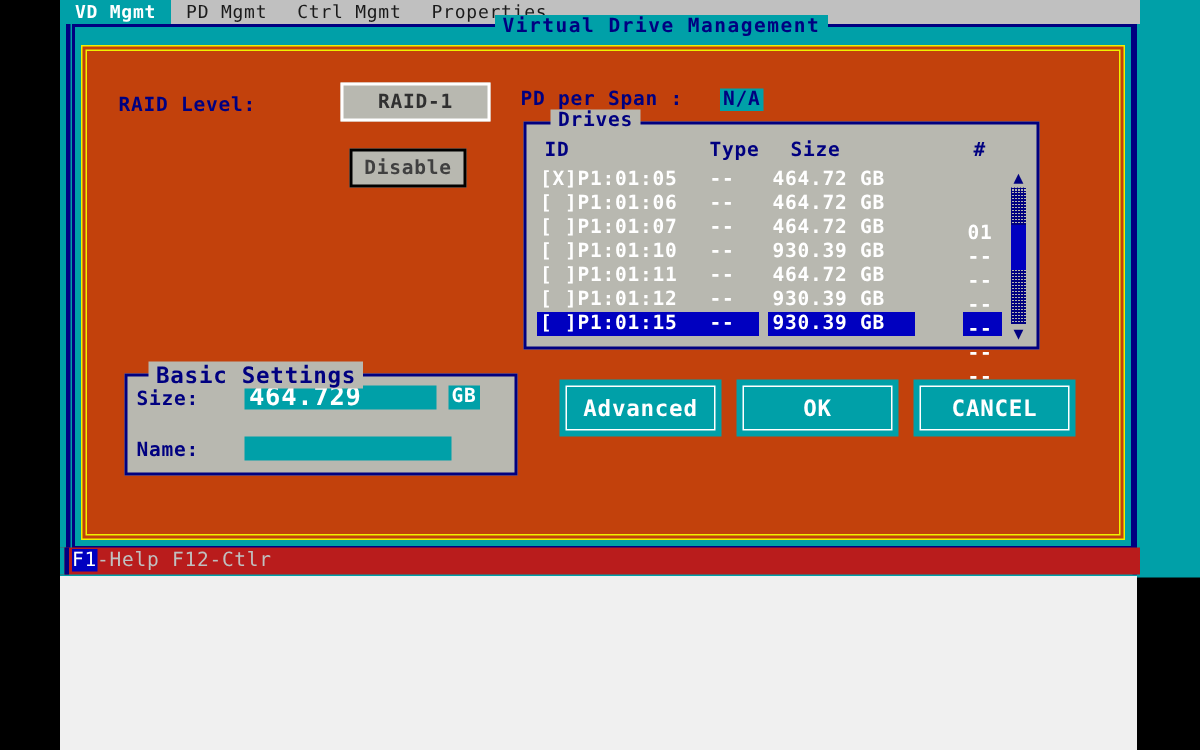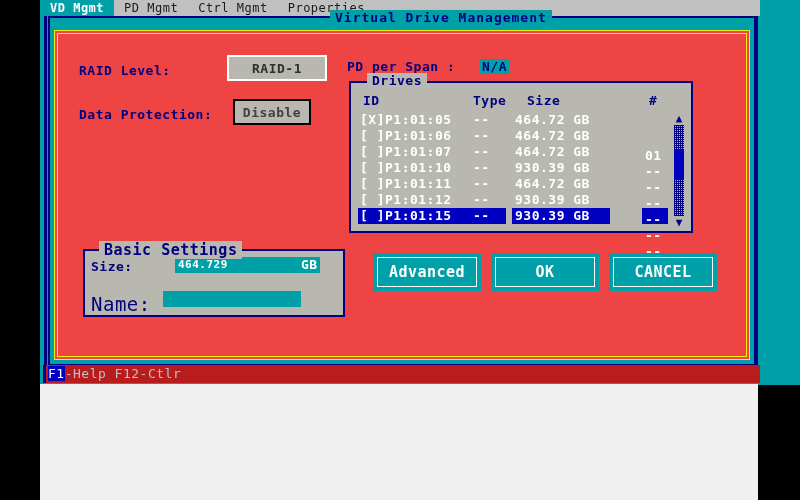--- a/index.html
+++ b/index.html
@@ -83,21 +83,21 @@
     z-index: 4;
   }
 
   
   #dialog {
     position: absolute;
     left: 14px;
     top: 30px;
     width: 696px;
     height: 330px;
-    background: #ef4444;
+    background: #c2410c;
     border: 1px solid #f0f000;
     box-sizing: border-box;
     z-index: 2;
   }
   #dialog-inner {
     position: absolute;
     left: 2px;
     top: 2px;
     right: 2px;
     bottom: 2px;
@@ -343,47 +343,46 @@
     letter-spacing: 0.5px;
   }
   #size-input {
     position: absolute;
     left: 108px;
     top: 226px;
     width: 128px;
     height: 16px;
     background: #00a0a8;
     color: #ffffff;
-    font-size: 11px;
+    font-size: 17px;
     font-weight: bold;
     line-height: 16px;
     padding-left: 3px;
     box-sizing: border-box;
     letter-spacing: 0.5px;
-    margin-left: 12px;
   }
   #size-unit {
     position: absolute;
     left: 244px;
     top: 226px;
     background: #00a0a8;
     color: #ffffff;
     font-size: 13px;
     font-weight: bold;
     line-height: 16px;
     padding: 0 2px;
     letter-spacing: 0.5px;
   }
   #name-label {
     position: absolute;
     left: 36px;
     top: 262px;
     color: #000080;
-    font-size: 19px;
-    font-weight: normal;
+    font-size: 13px;
+    font-weight: bold;
     letter-spacing: 0.5px;
   }
   #name-input {
     position: absolute;
     left: 108px;
     top: 260px;
     width: 138px;
     height: 16px;
     background: #00a0a8;
     color: #ffffff;
@@ -487,21 +486,20 @@
 
     <div id="outer-frame"></div>
     <div id="outer-title">Virtual Drive Management</div>
 
     <div id="dialog">
       <div id="dialog-inner"></div>
 
       <div class="field-label" id="raid-label">RAID Level:</div>
       <div id="raid-value-box">RAID-1</div>
 
-      <div class="field-label" id="dp-label">Data Protection:</div>
       <div id="dp-value-box">Disable</div>
 
       <div id="pd-span-label">PD per Span :</div>
       <div id="pd-span-value">N/A</div>
 
       <div id="drives-box"></div>
       <div id="drives-legend">Drives</div>
 
       <div id="drives-header">
         <span class="hdr-id">ID</span>

